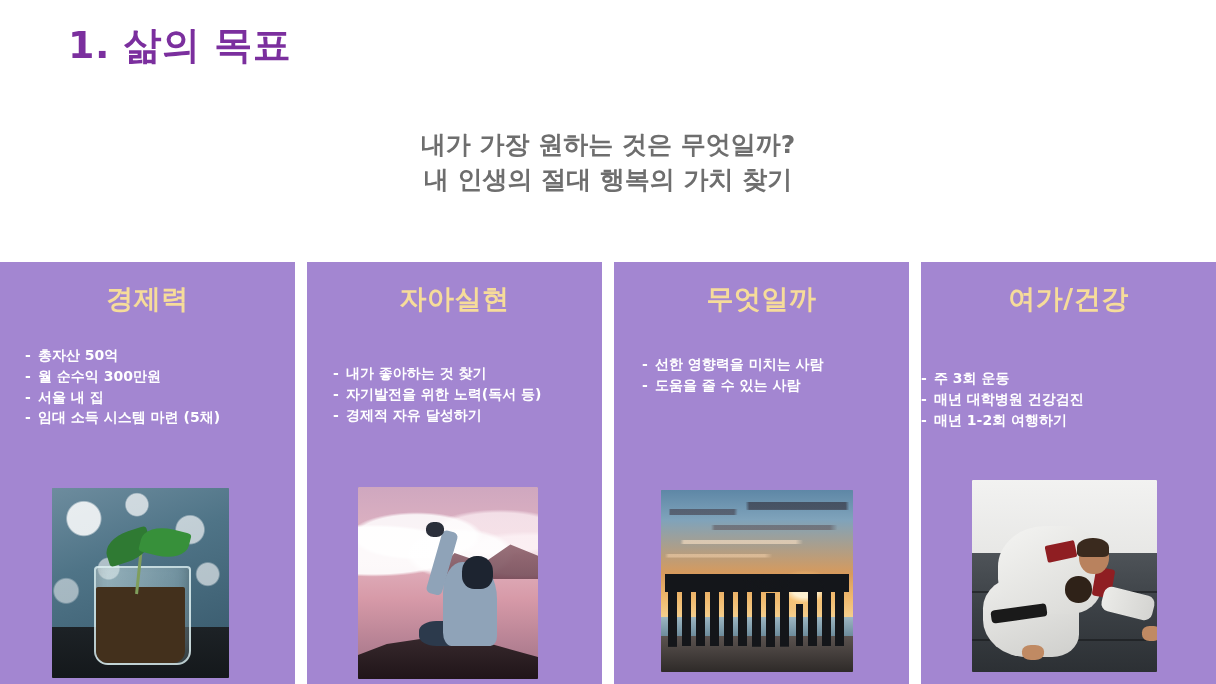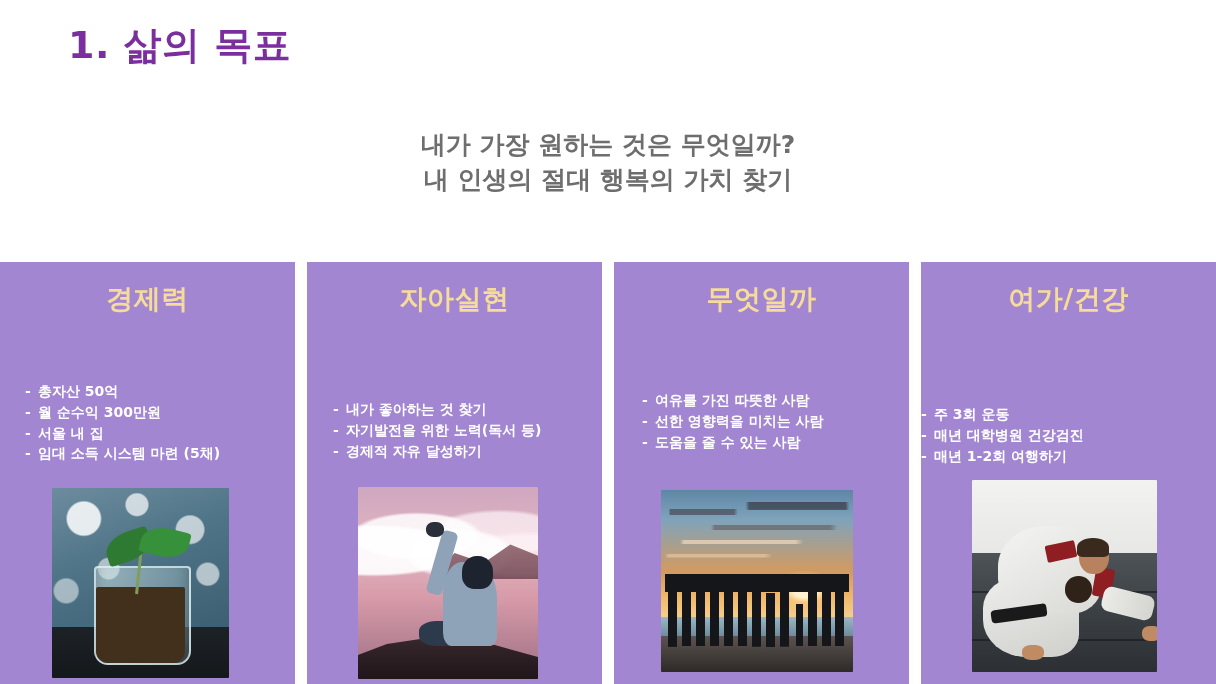--- a/index.html
+++ b/index.html
@@ -64,21 +64,20 @@
     gap: 12px;
   }
   .card {
     position: relative;
     flex: 1 1 0;
     background: #a386d1;
     display: flex;
     flex-direction: column;
     align-items: center;
     overflow: hidden;
-    gap: 36px;
   }
   .card-title {
     margin-top: 21px;
     font-size: 27px;
     font-weight: 700;
     color: #f6dc9a;
     letter-spacing: 0.5px;
     line-height: 1.2;
     white-space: nowrap;
   }
@@ -390,21 +389,20 @@
           <div class="arm"></div>
           <div class="fist"></div>
           <div class="hood"></div>
         </div>
       </div>
     </div>
 
     <div class="card card-3">
       <div class="card-title">무엇일까</div>
       <ul class="bullets">
-        <li><span class="dash">-</span><span>여유를 가진  따뜻한 사람</span></li>
         <li><span class="dash">-</span><span>선한 영향력을 미치는 사람</span></li>
         <li><span class="dash">-</span><span>도움을 줄 수 있는 사람</span></li>
       </ul>
       <div class="photo">
         <div class="scene ph-beach">
           <div class="sky"></div>
           <div class="clouds"></div>
           <div class="sunglow"></div>
           <div class="sea"></div>
           <div class="sand"></div>

